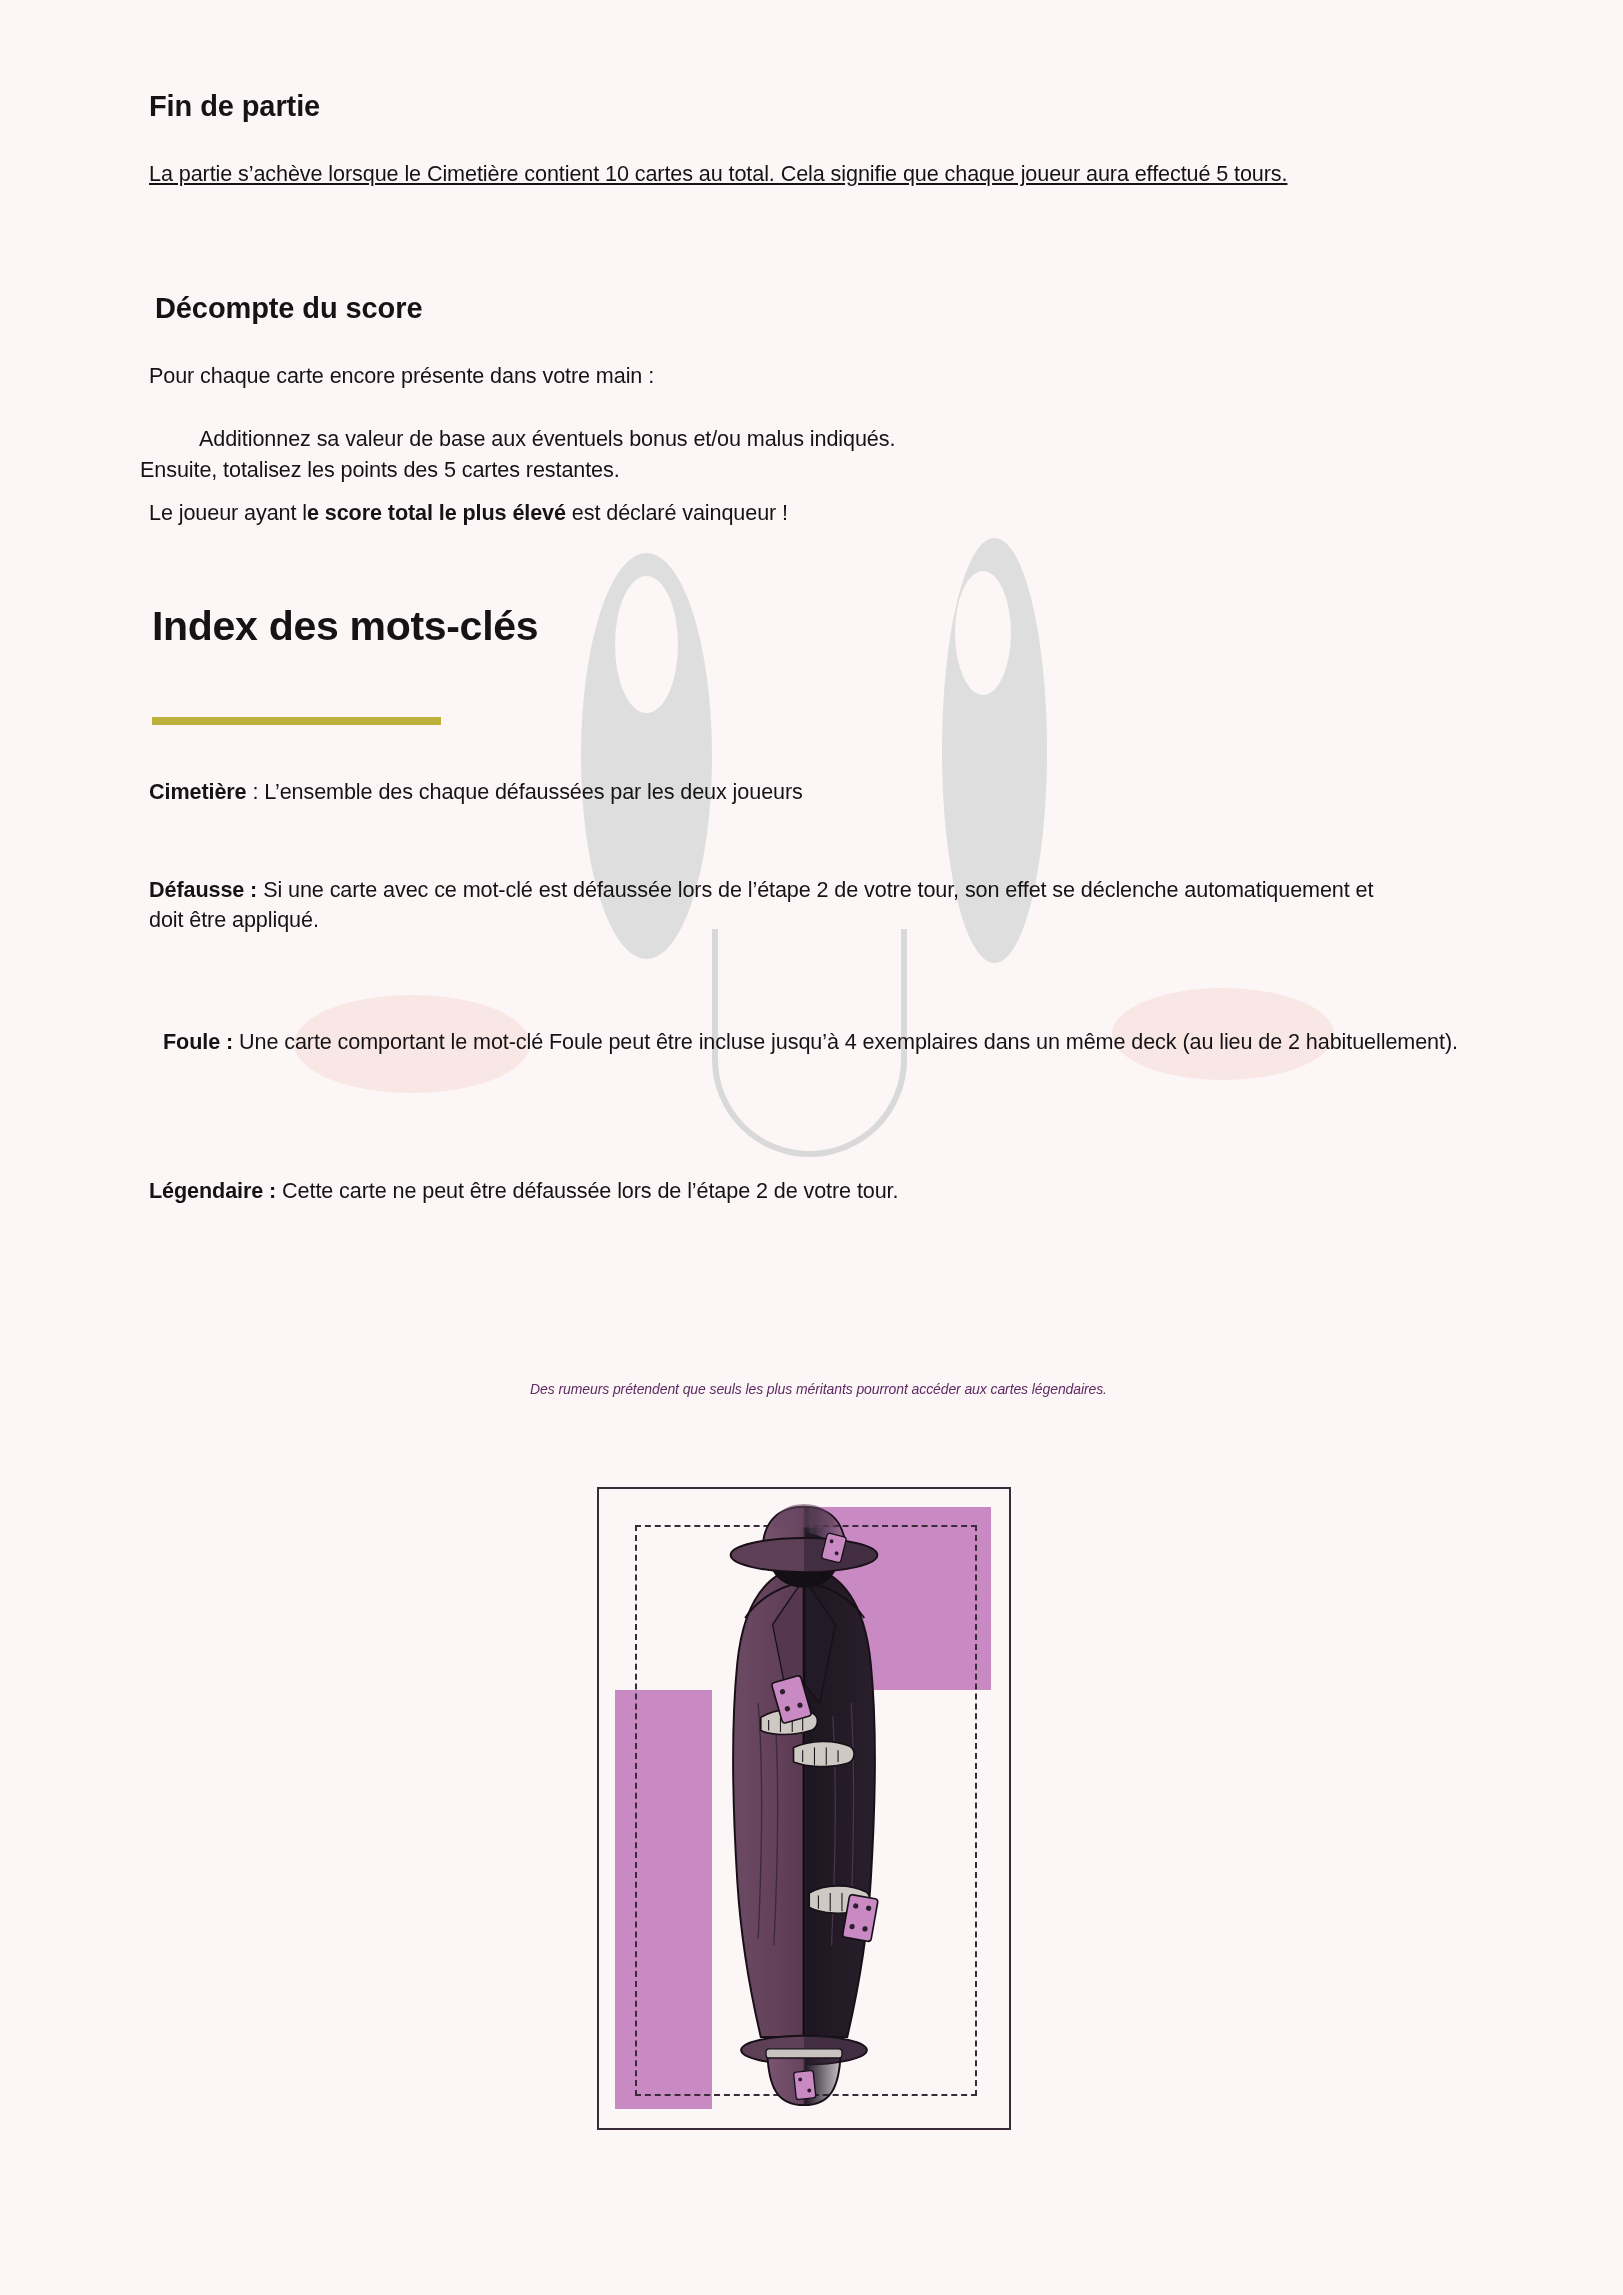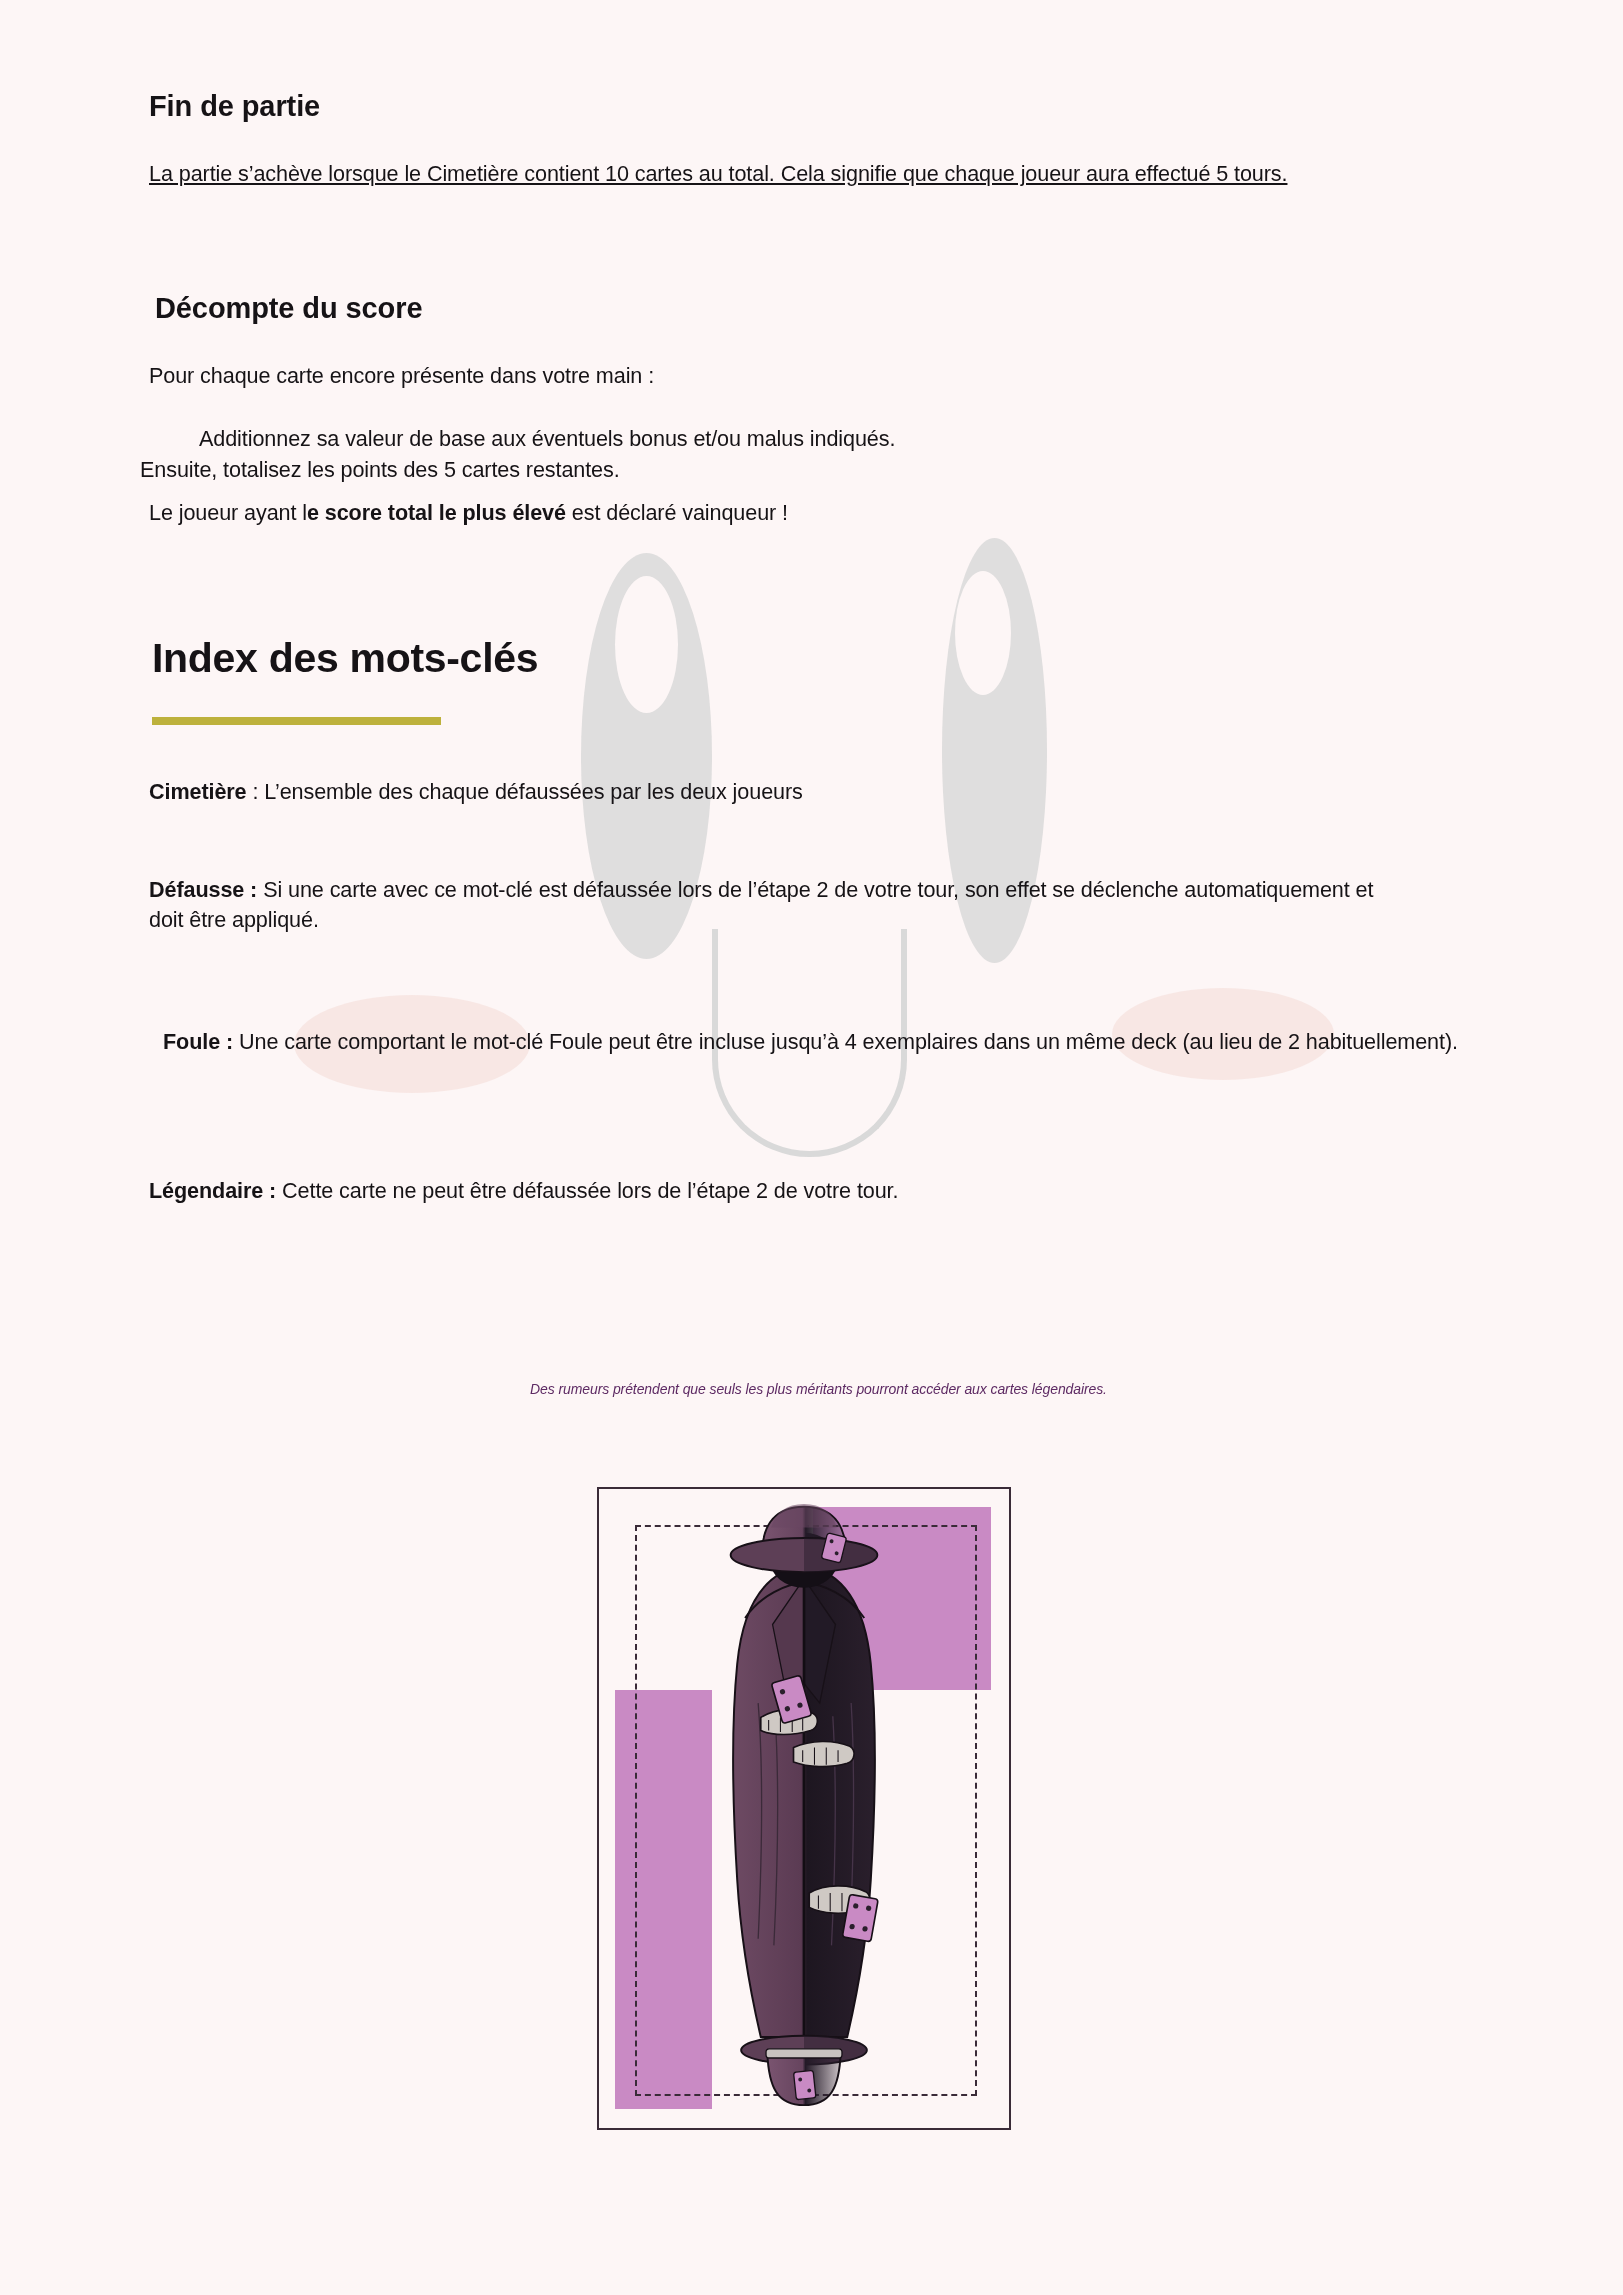--- a/index.html
+++ b/index.html
@@ -88,21 +88,21 @@
   #fin-de-partie-text { left: 149px; top: 159px; width: 1296px; text-decoration: underline; }
 
   #score-line-1 { left: 149px; top: 361px; width: 1112px; }
   #score-line-2 { left: 199px; top: 412px; width: 1112px; margin-top: 12px; }
   #score-line-3 { left: 140px; top: 455px; width: 1112px; }
   #score-line-4 { left: 149px; top: 498px; width: 1112px; }
 
   h1#index-title {
     position: absolute;
     left: 152px;
-    top: 635px;
+    top: 603px;
     margin: 0;
     font-size: 41px;
     font-weight: bold;
     letter-spacing: -0.3px;
   }
   #index-underline {
     position: absolute;
     left: 152px;
     top: 717px;
     width: 289px;

